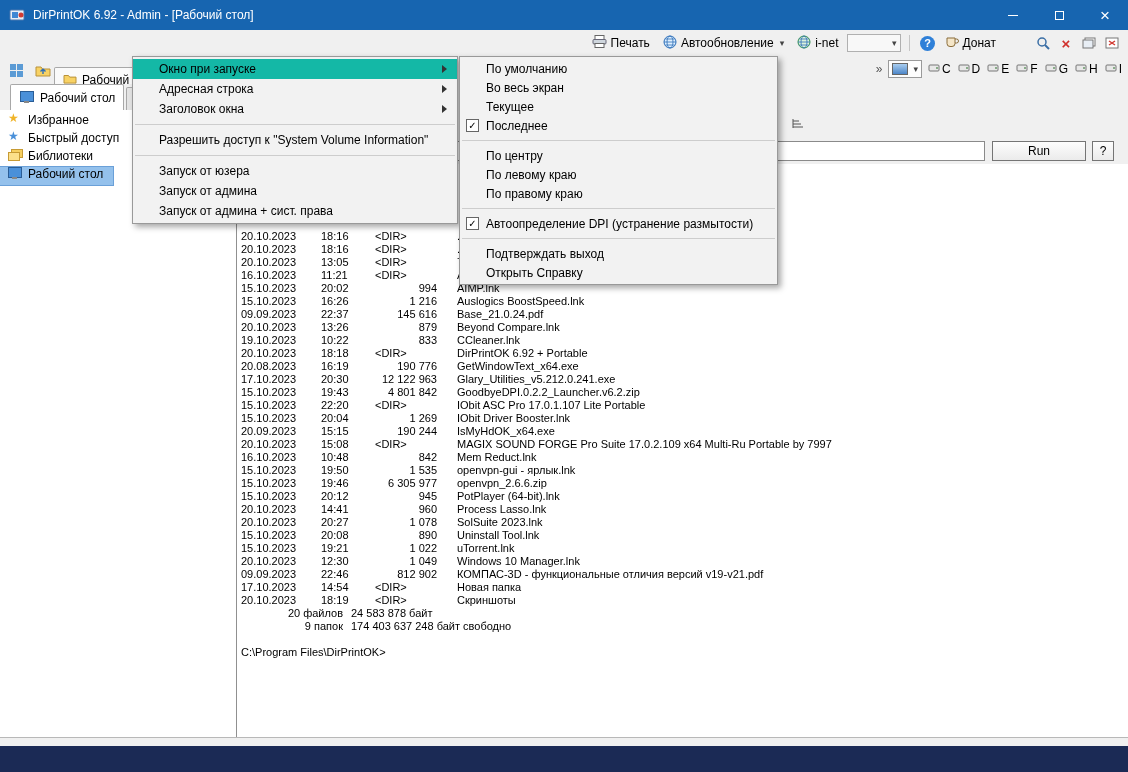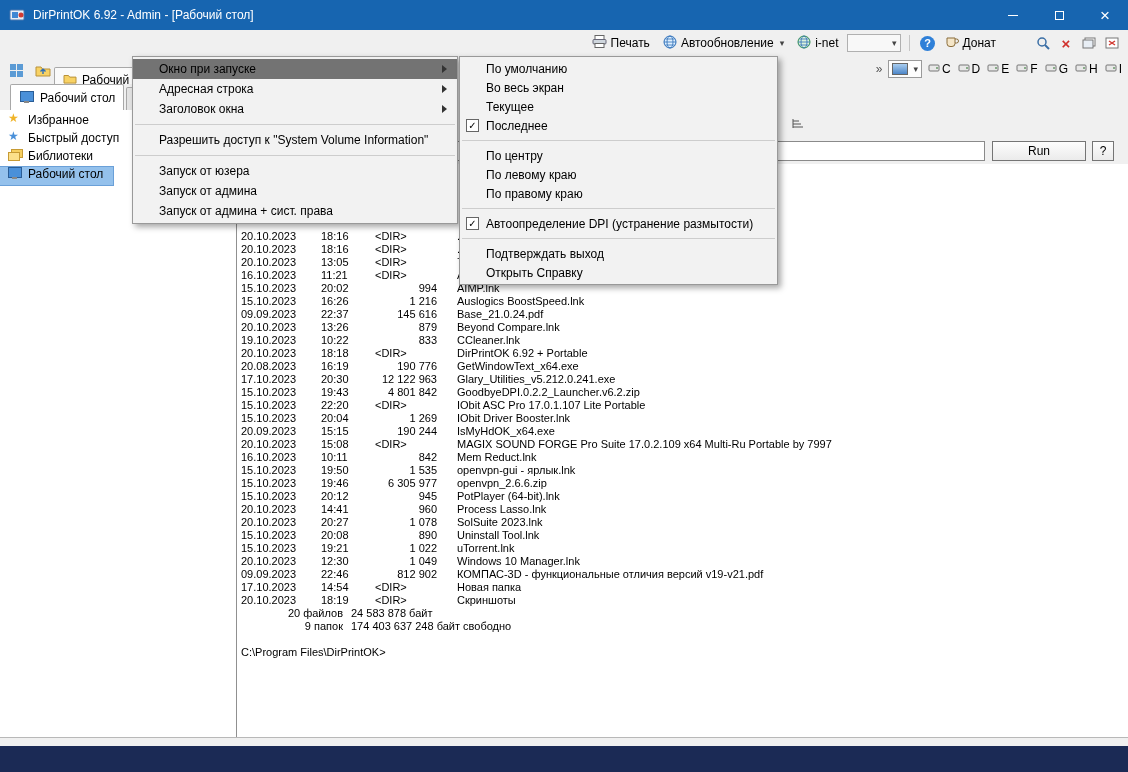--- a/index.html
+++ b/index.html
@@ -95,21 +95,21 @@
   .menu { position:absolute; background:#f2f2f2; border:1px solid #999; box-shadow:3px 3px 6px rgba(0,0,0,0.35); padding:2px 0; z-index:60; }
   .menu-main { left:132px; top:56px; width:326px; }
   .menu-sub  { left:459px; top:56px; width:319px; z-index:61; }
   .mi { height:20px; display:flex; align-items:center; padding:0 26px 0 4px; font-size:12px; position:relative; white-space:nowrap; }
   .menu-sub .mi { height:19px; }
   .mi .check { width:13px; height:13px; margin:0 7px 0 2px; border:1px solid #666; background:#fff; font-size:10px; line-height:11px; text-align:center; visibility:hidden; flex:none; }
   .mi.checked .check { visibility:visible; }
   .mi .lbl { flex:1; }
   .mi .arrow { display:none; }
   .mi.has-submenu .arrow { display:block; position:absolute; right:10px; top:6px; width:0; height:0; border-top:4px solid transparent; border-bottom:4px solid transparent; border-left:5px solid #333; }
-  .mi.highlighted { background:#737373; }
+  .mi.highlighted { background:#14b8a6; }
   .mi.separator { height:1px; background:#cdcdcd; margin:5px 2px; padding:0; }
 </style>
 </head>
 <body>
 
 <div class="screen" data-name="app-window">
 
   <div class="titlebar" data-name="titlebar">
     <span class="app-icon" data-name="app-icon">
       <svg width="16" height="16">
@@ -504,21 +504,21 @@
 
           <div class="lr dir" data-name="listing-row">
             <span class="c-date" data-name="file-date">20.10.2023</span>
             <span class="c-time" data-name="file-time">15:08</span>
             <span class="c-size" data-name="file-size">&lt;DIR&gt;</span>
             <span class="c-name" data-name="file-name">MAGIX SOUND FORGE Pro Suite 17.0.2.109 x64 Multi-Ru Portable by 7997</span>
           </div>
 
           <div class="lr" data-name="listing-row">
             <span class="c-date" data-name="file-date">16.10.2023</span>
-            <span class="c-time" data-name="file-time">10:11</span>
+            <span class="c-time" data-name="file-time">10:48</span>
             <span class="c-size" data-name="file-size">842</span>
             <span class="c-name" data-name="file-name">Mem Reduct.lnk</span>
           </div>
 
           <div class="lr" data-name="listing-row">
             <span class="c-date" data-name="file-date">15.10.2023</span>
             <span class="c-time" data-name="file-time">19:50</span>
             <span class="c-size" data-name="file-size">1 535</span>
             <span class="c-name" data-name="file-name">openvpn-gui - ярлык.lnk</span>
           </div>

